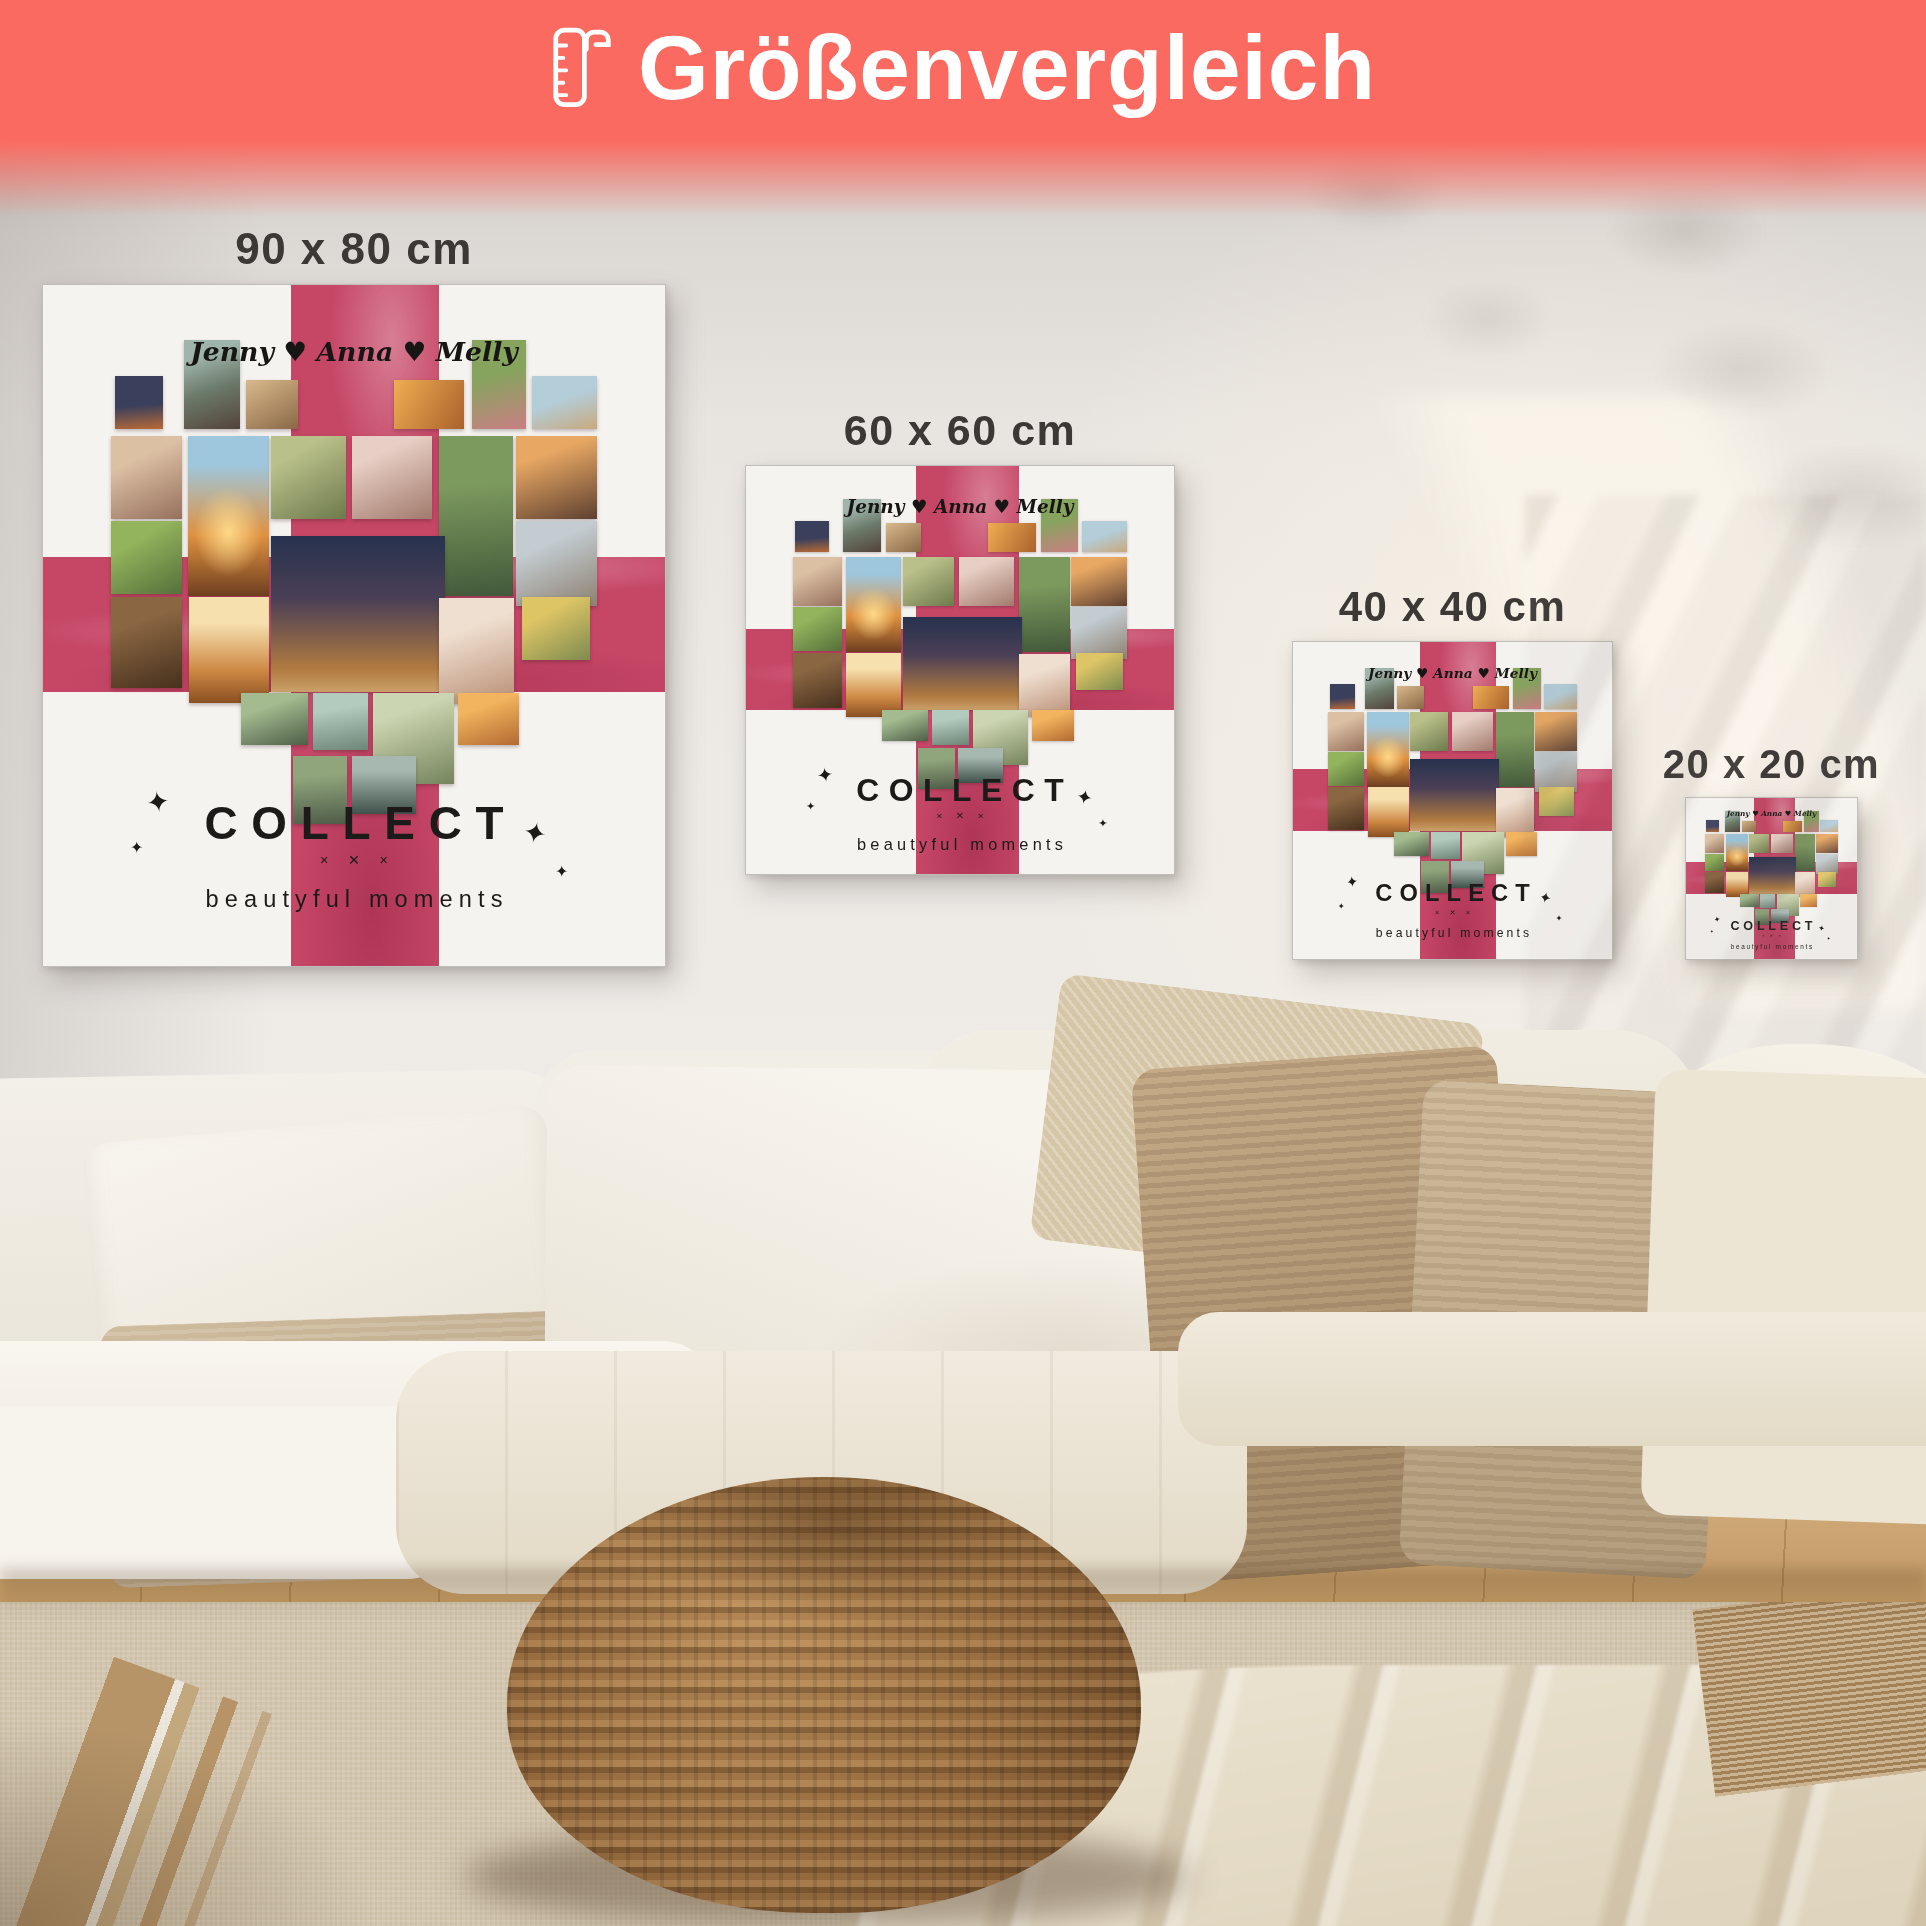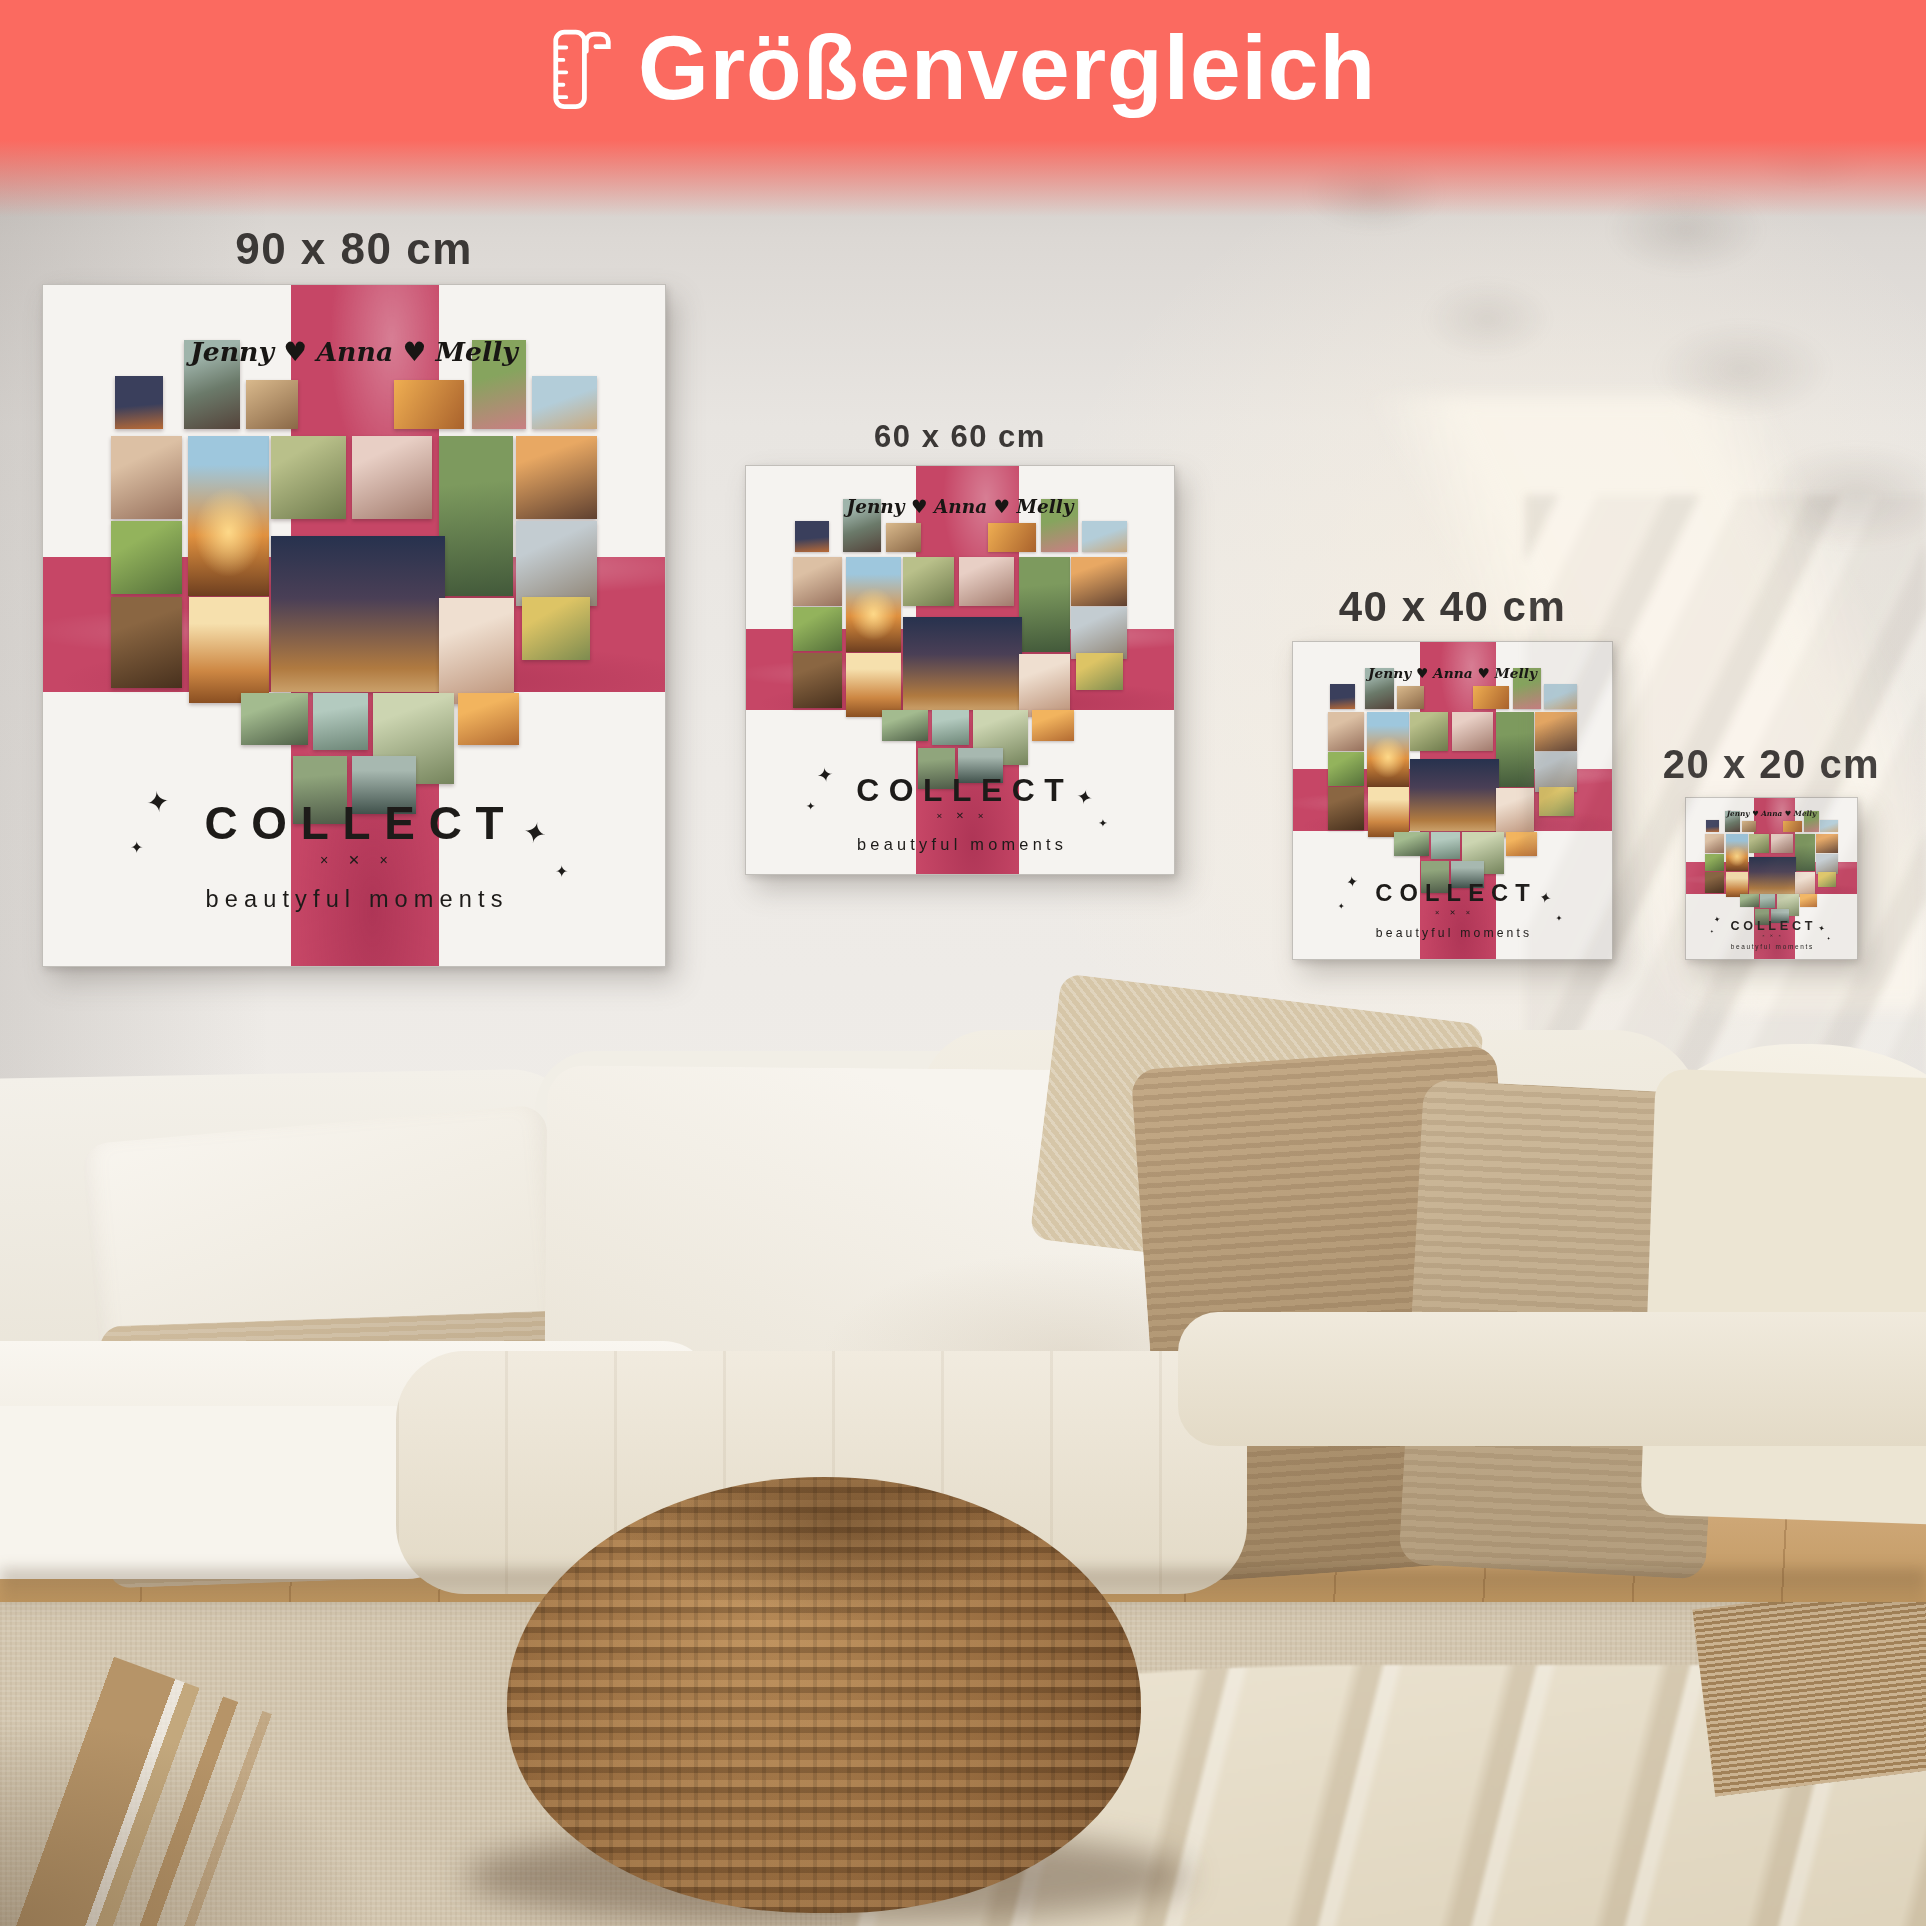--- a/index.html
+++ b/index.html
@@ -22,21 +22,21 @@
      radial-gradient(18% 11% at 74% 52%,rgba(108,98,90,.14),transparent 70%),
      radial-gradient(13% 9% at 38% 44%,rgba(108,98,90,.12),transparent 70%),
      radial-gradient(20% 12% at 90% 72%,rgba(108,98,90,.16),transparent 70%);}
   .wall-streaks{position:absolute;left:1525px;top:495px;width:402px;height:614px;z-index:15;filter:blur(4px);pointer-events:none;
     background:repeating-linear-gradient(116deg,rgba(120,110,100,.13) 0 30px,rgba(255,255,255,.05) 30px 65px,rgba(120,110,100,.05) 65px 127px);}
 
   
   .banner{position:absolute;left:0;top:0;width:1927px;height:226px;z-index:40;
     background:linear-gradient(180deg,var(--banner) 0%,var(--banner) 62%,rgba(251,106,96,0) 96%);
     display:flex;justify-content:center;align-items:flex-start;}
-  .banner-inner{display:flex;align-items:flex-end;gap:24px;margin-top:22px;}
+  .banner-inner{display:flex;align-items:flex-start;gap:24px;margin-top:22px;}
   .banner-inner h1{margin:0;font-size:91px;font-weight:600;color:#fff;letter-spacing:1px;line-height:1;}
   .ruler-svg{display:block;}
 
   
   .canvas-frame{position:absolute;background:var(--canvas-bg);z-index:10;
     border:1px solid rgba(150,145,140,.55);
     box-shadow:10px 14px 26px rgba(95,88,82,.30),2px 3px 7px rgba(95,88,82,.22);}
   .size-label{position:absolute;bottom:calc(100% + 14px);left:50%;transform:translateX(-50%);
     color:var(--label-text);font-weight:600;letter-spacing:1.5px;white-space:nowrap;line-height:1;}
   .collage{position:absolute;inset:0;overflow:hidden;}
@@ -194,21 +194,21 @@
         <span class="sp sp2">✦</span>
         <span class="sp sp3">✦</span>
         <span class="sp sp4">✦</span>
         <div class="brand-word">COLLECT</div>
         <div class="brand-marks">× ✕ ×</div>
         <div class="brand-sub">beautyful moments</div>
       </div>
     </div>
   </div>
       <div class="canvas-frame" style="left: 745px; top: 465px; width: 428px; height: 408px; font-size: 4.3px;">
-    <div class="size-label" style="font-size: 31px; text-align: center;">60 x 60 cm</div>
+    <div class="size-label" style="font-size: 43px; text-align: center;">60 x 60 cm</div>
     <div class="collage">
       <div class="band band-v"></div>
       <div class="band band-h"></div>
       <div class="tiles">
             <div class="tile" style="left: 11.5%; top: 13.4%; width: 7.8%; height: 7.8%; background: linear-gradient(175deg, rgb(58, 63, 92) 55%, rgb(184, 106, 54));"></div>
             <div class="tile" style="left: 22.7%; top: 8.1%; width: 8.9%; height: 13.1%; background: linear-gradient(160deg, rgb(159, 180, 171) 20%, rgb(107, 122, 106) 55%, rgb(84, 67, 58));"></div>
             <div class="tile" style="left: 32.6%; top: 14%; width: 8.4%; height: 7.2%; background: linear-gradient(150deg, rgb(217, 185, 140), rgb(138, 104, 71));"></div>
             <div class="tile" style="left: 56.5%; top: 14%; width: 11.2%; height: 7.2%; background: linear-gradient(120deg, rgb(239, 174, 82), rgb(169, 98, 44));"></div>
             <div class="tile" style="left: 69%; top: 8.1%; width: 8.6%; height: 13.1%; background: linear-gradient(165deg, rgb(134, 164, 94) 40%, rgb(201, 127, 131));"></div>
             <div class="tile" style="left: 78.6%; top: 13.4%; width: 10.4%; height: 7.8%; background: linear-gradient(160deg, rgb(179, 205, 217) 45%, rgb(201, 169, 126));"></div>

